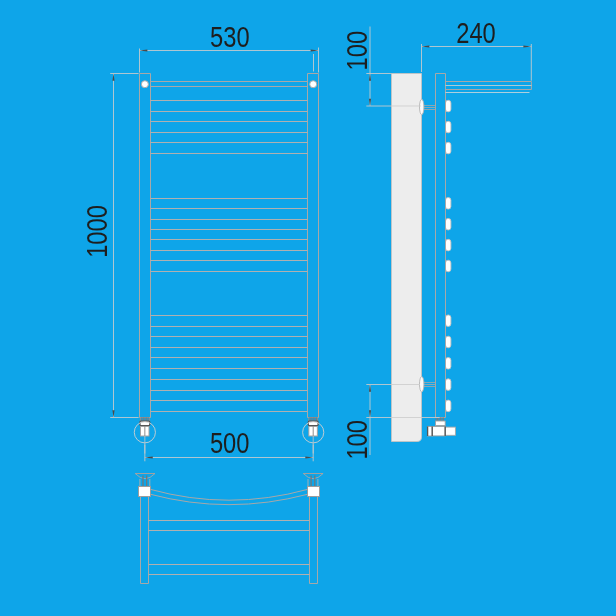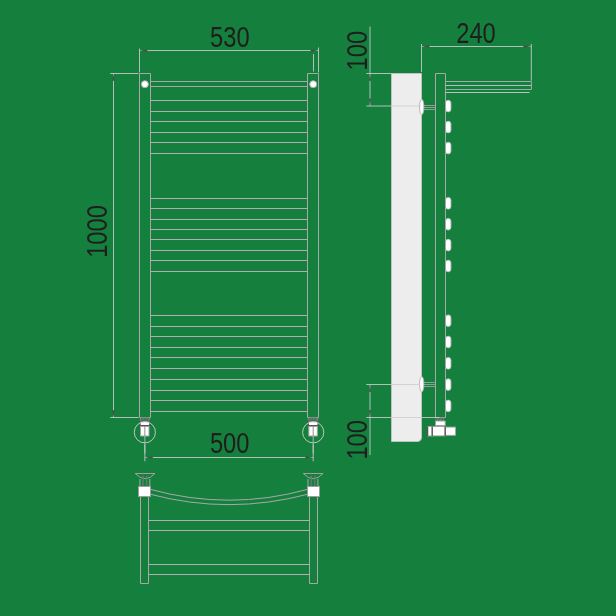--- a/index.html
+++ b/index.html
@@ -1,16 +1,16 @@
 <!DOCTYPE html>
 <html><head>
 <meta charset="utf-8">
 <style>
   html,body{margin:0;padding:0;background:#ffffff;}
-  #page{width:616px;height:616px;position:relative;background:#15803d;}
+  #page{width:616px;height:616px;position:relative;background:#0ea5e9;}
   svg{position:absolute;left:0;top:0;}
   text{font-family:"Liberation Sans",sans-serif;fill:#1e1e1e;}
 </style>
 </head>
 <body>
 
 <div id="page">
 <svg width="616" height="616" viewBox="0 0 616 616" fill="none">
 
 <g stroke="#a8a8a8" stroke-width="1">

